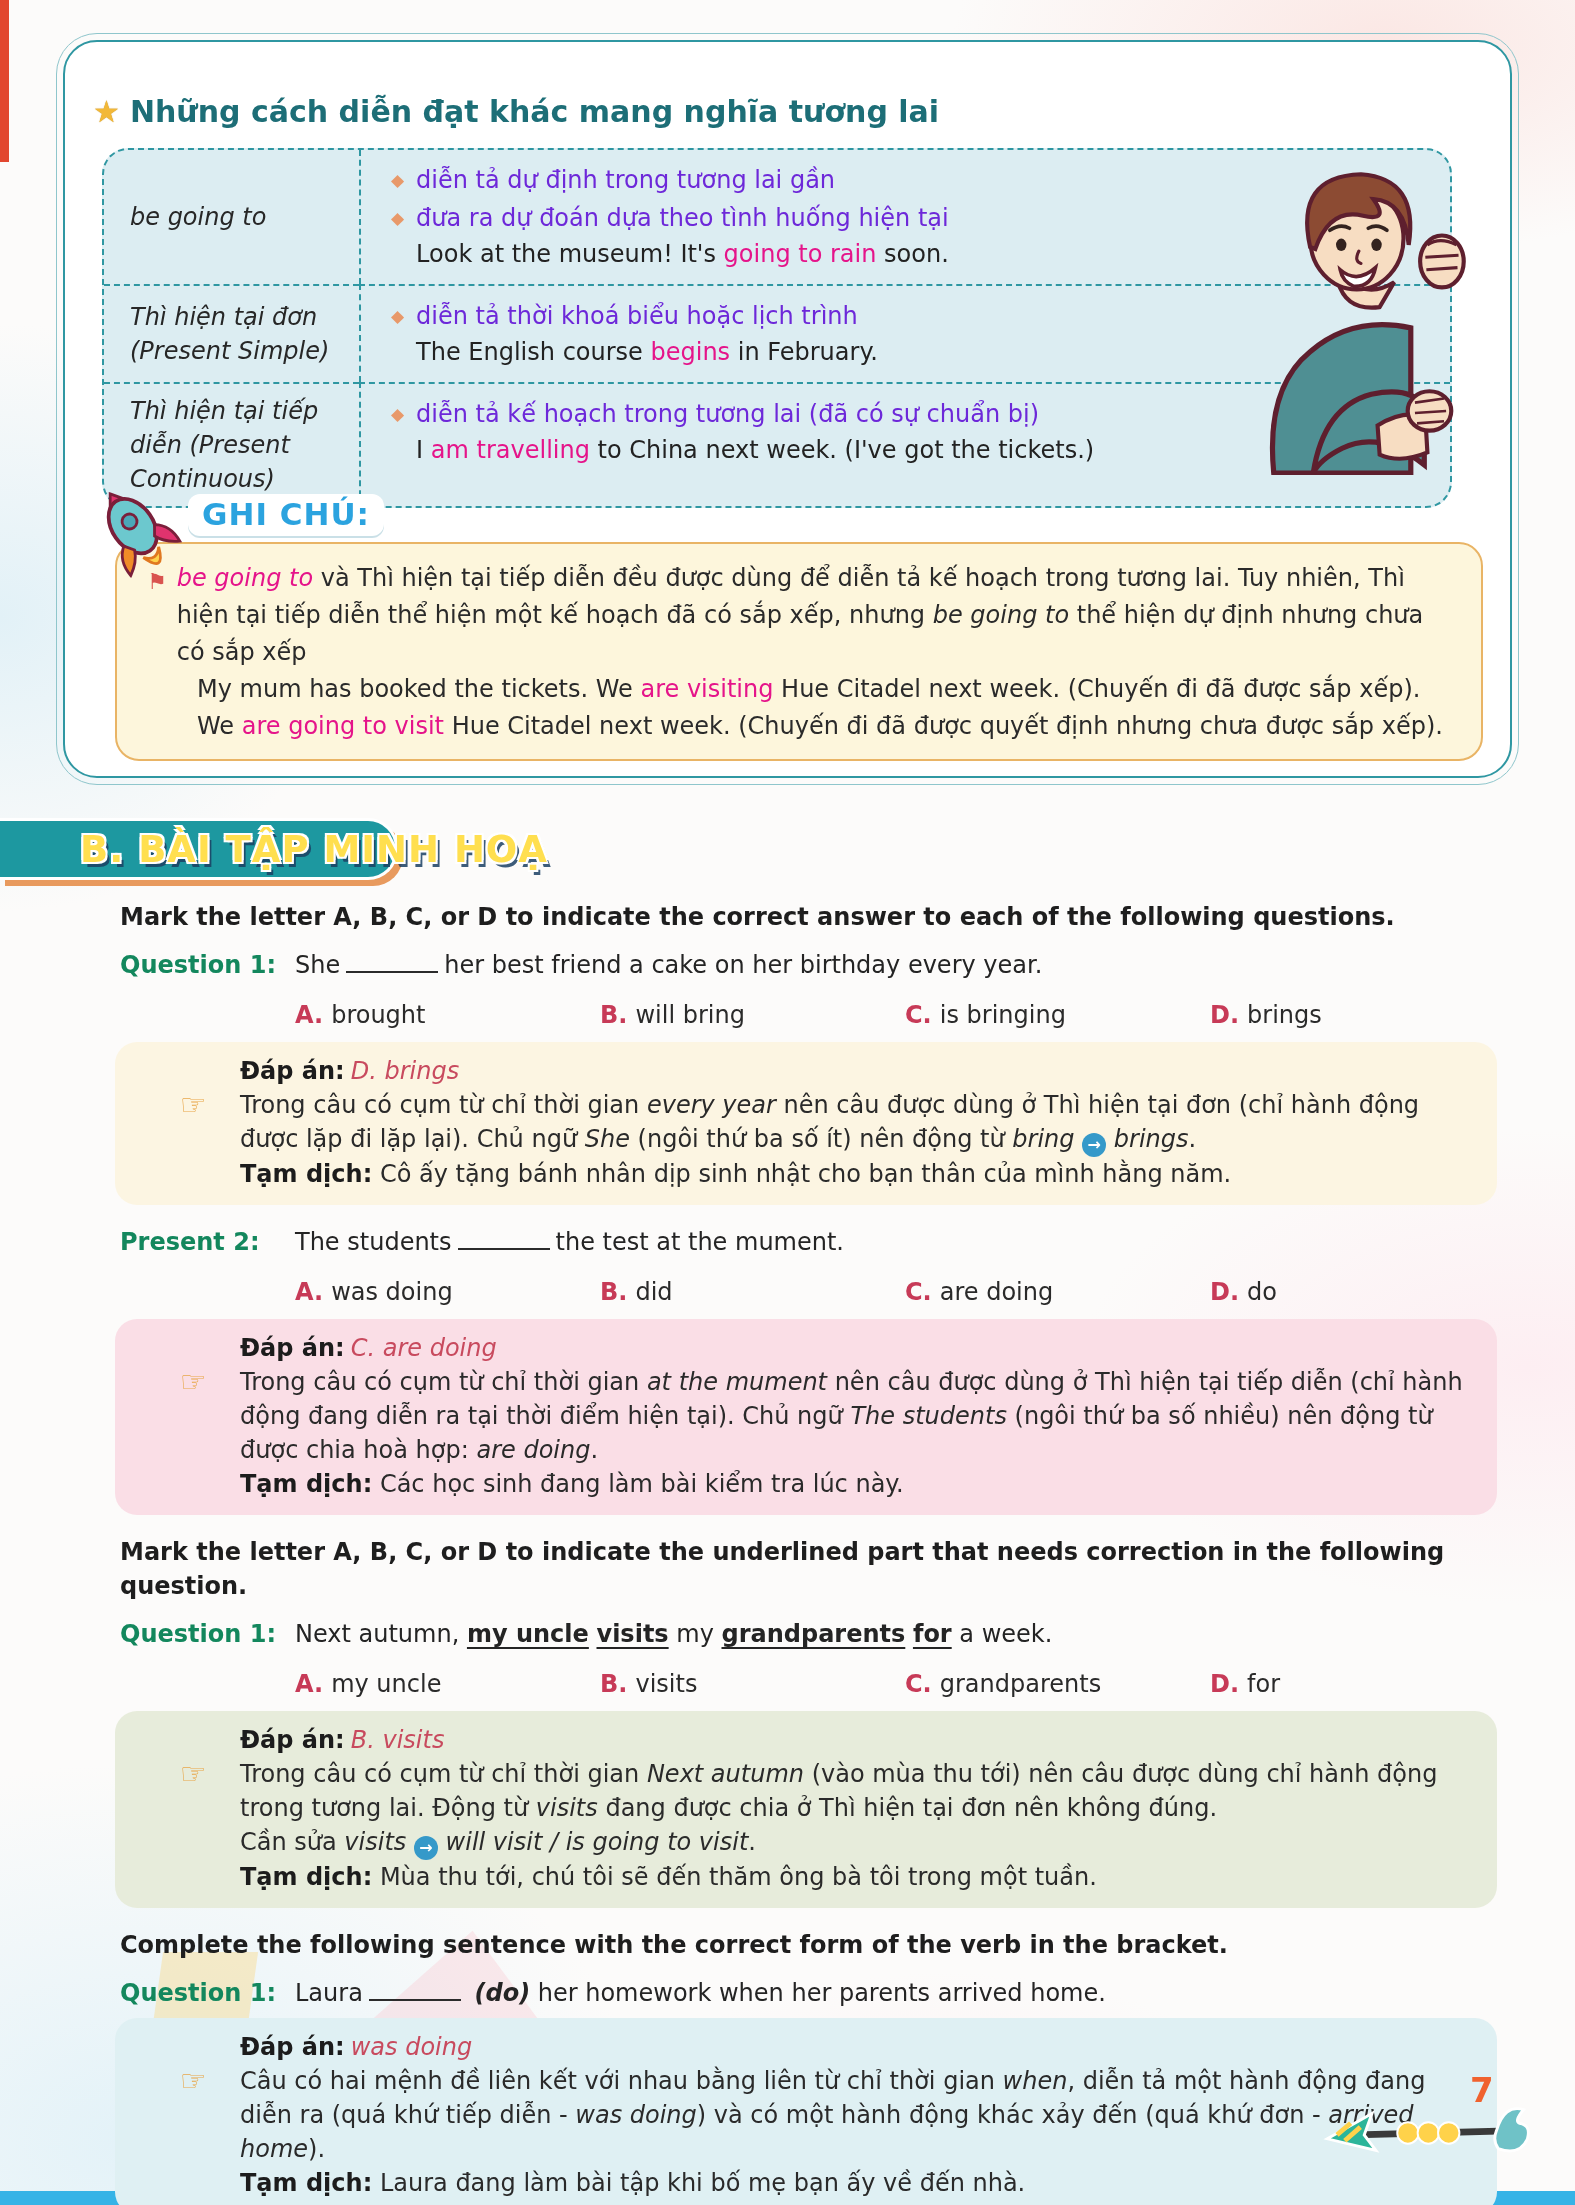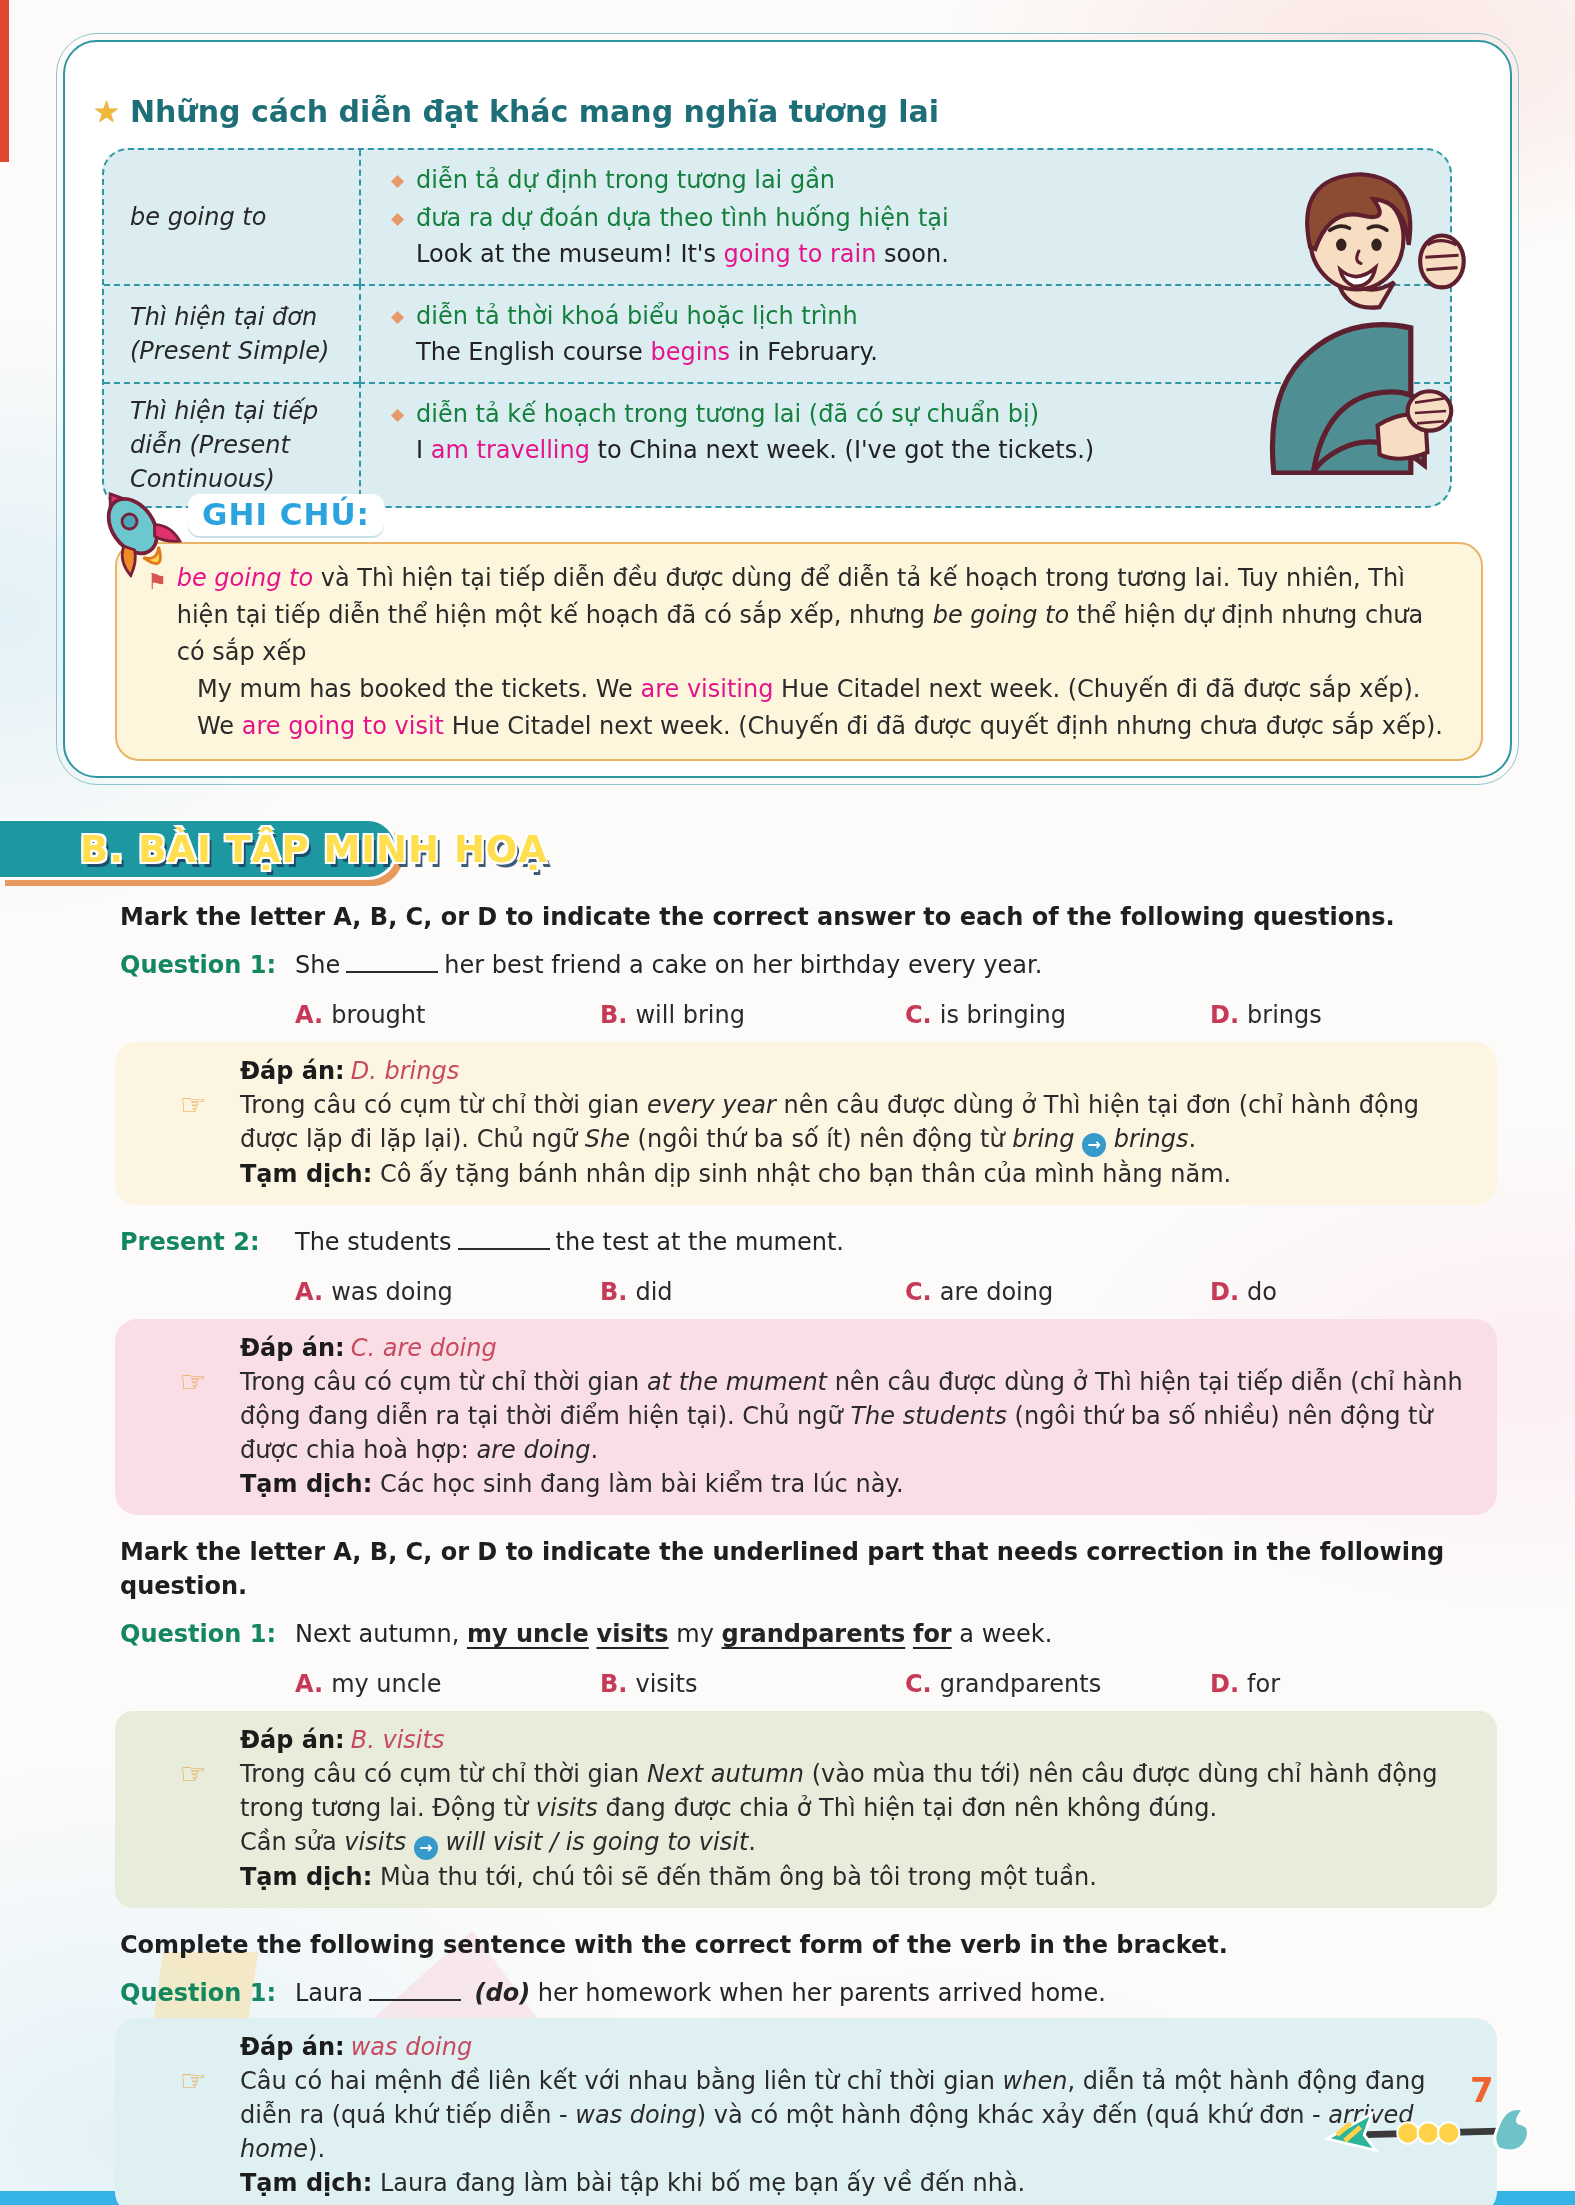--- a/index.html
+++ b/index.html
@@ -46,21 +46,21 @@
   }
   .gterm{
     font-style:italic; display:flex; align-items:center; padding:10px 10px 10px 26px;
     font-size:24px; color:#272727; line-height:34px;
   }
   .gdef{ border-left:2px dashed #2f97a2; padding:12px 18px 12px 30px; font-size:24px; line-height:36px; }
   .rline{ border-top:2px dashed #2f97a2; }
   .gpoint{ display:flex; gap:12px; }
   .gpoint + .gpoint{ margin-top:2px; }
   .diamond{ color:#e8996a; font-size:17px; line-height:36px; flex:none; }
-  .gdesc{ color:#15803d; }
+  .gdesc{ color:#6d28d9; }
   .gex{ color:#222; }
 
   .hl{ color:#e5148a; }
   .it{ font-style:italic; }
   .ithl{ font-style:italic; color:#e5148a; }
   .bu{ font-weight:bold; text-decoration:underline; text-underline-offset:5px; text-decoration-thickness:2px; }
   .bdit{ font-weight:bold; font-style:italic; }
   .blank{ display:inline-block; width:92px; height:0.95em; border-bottom:2px solid #2b2b2b; margin:0 6px; vertical-align:baseline; }
   .arr{
     display:inline-block; width:24px; height:24px; border-radius:50%;
@@ -111,21 +111,21 @@
   .q-label{ width:175px; flex:none; font-weight:bold; color:#13875d; }
   .q-text{ flex:1; color:#242424; }
   .opts{ display:flex; margin:16px 0 10px 180px; }
   .opt{ width:305px; flex:none; }
   .opt:last-child{ width:auto; }
   .letter{ color:#c73a57; font-weight:bold; margin-right:8px; }
 
   .ansbox{ border-radius:22px; padding:12px 30px 14px 65px; margin:6px 0 20px 0; }
   .ansbox.cream{ background:#fcf5e2; }
   .ansbox.pink{ background:#fadee6; }
-  .ansbox.green{ background:#e7ecdb;border-radius:18px; }
+  .ansbox.green{ background:#e7ecdb; }
   .ansbox.blue{ background:#dff0f3; }
   .ans-line{ margin-left:60px; }
   .ans-label{ font-weight:bold; color:#1c1c1c; }
   .ans-val{ color:#c84a5e; font-style:italic; margin-left:6px; }
   .expl-row{ display:flex; }
   .finger{ width:60px; flex:none; color:#e8a84c; font-size:30px; line-height:34px; }
   .expl{ flex:1; }
   .trans{ margin-left:60px; }
   .trans b{ color:#1c1c1c; }
 

